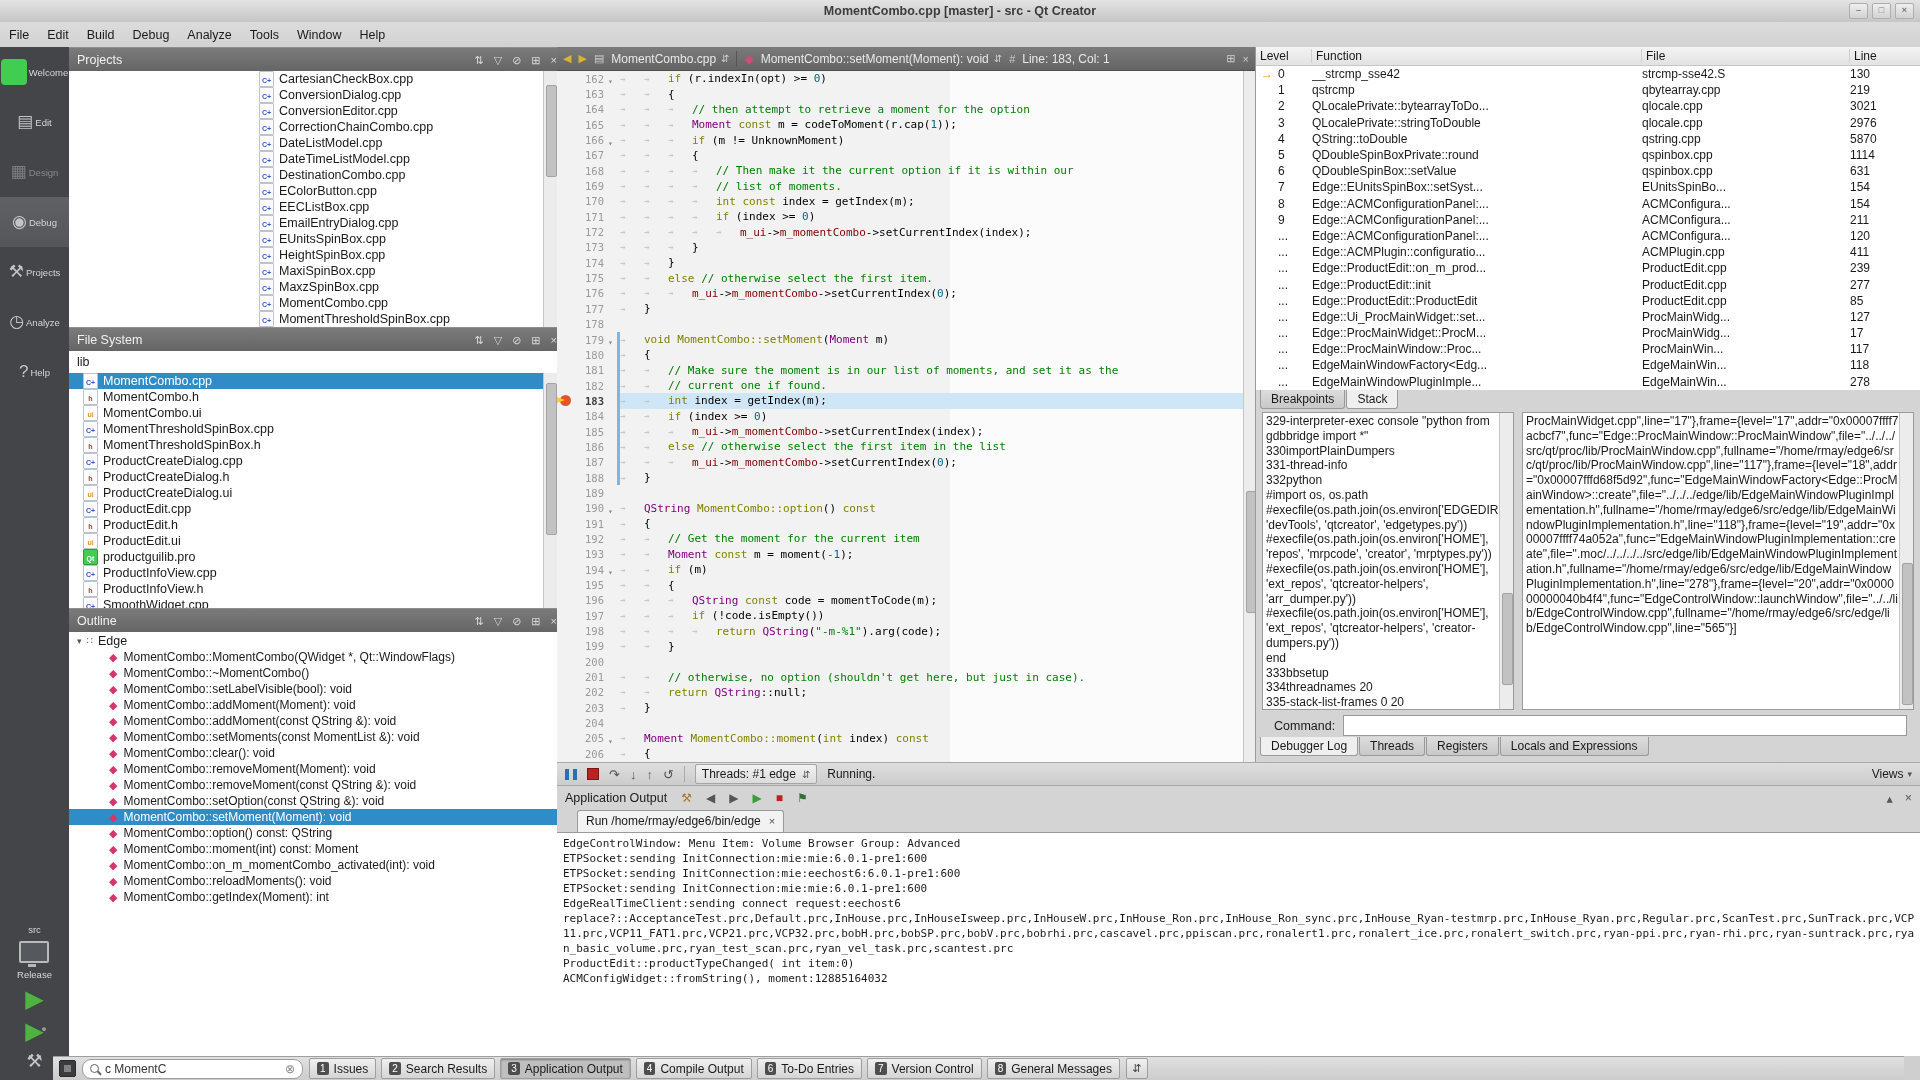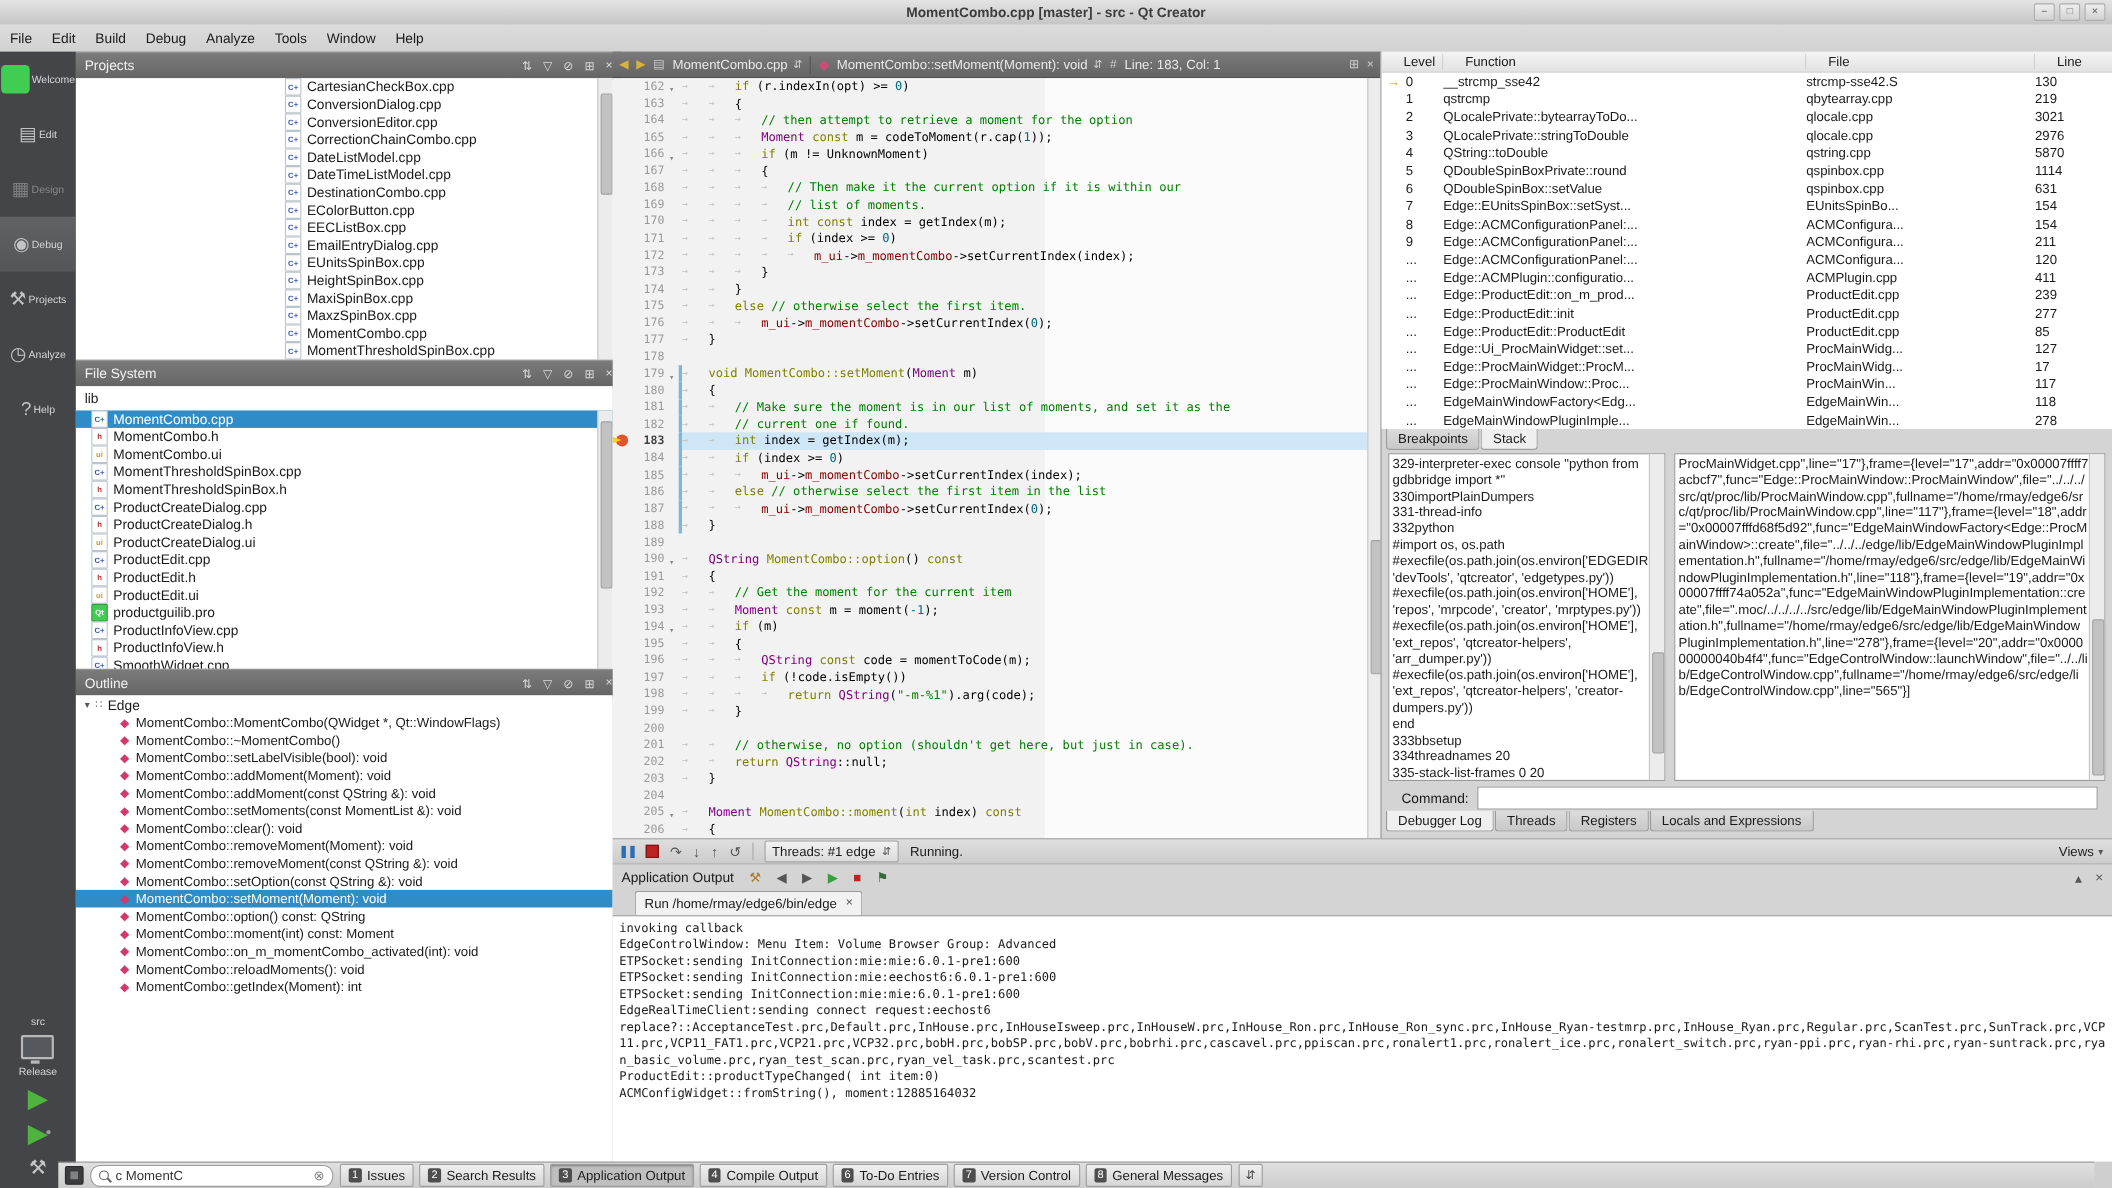--- a/index.html
+++ b/index.html
@@ -91,21 +91,21 @@
   .cl.vcs .vcsbar{background:#7fb5e1;}
   .codeln{flex:1;height:100%;display:flex;align-items:center;font-size:11px;white-space:pre;}
   .cl.cur .codeln{background:#cfe6f7;}
   .tk-k{color:#808000;} .tk-t{color:#800080;} .tk-c{color:#008000;} .tk-m{color:#800000;}
   .tk-u{color:#00677c;} .tk-s{color:#008000;} .tk-p{color:#000;}
   .tk-w{color:#c2c2c2;display:inline-block;width:24px;font-size:9px;}
   
   #debug-pane{left:1255px;top:47px;width:665px;height:715px;background:#d4d4d4;border-left:1px solid #9a9a9a;box-sizing:border-box;}
   #stack-table{position:absolute;left:0;top:0;width:665px;height:343px;background:#fff;overflow:hidden;font-size:12px;}
   .shead{display:flex;height:18px;background:linear-gradient(#f4f4f4,#e2e2e2);border-bottom:1px solid #c7c7c7;align-items:center;}
-  .shc{border-right:1px solid #d0d0d0;padding-left:20px;box-sizing:border-box;}
+  .shc{border-right:1px solid #d0d0d0;padding-left:4px;box-sizing:border-box;}
   .srow{display:flex;height:16.2px;align-items:center;white-space:nowrap;}
   .sc{overflow:hidden;flex:none;}
   .sc.arr{width:22px;text-align:center;}
   .cur-arrow{visibility:hidden;color:#d4a017;font-weight:bold;}
   .srow.cur .cur-arrow{visibility:visible;}
   .sc.lv{width:34px;}
   .sc.fn{width:330px;}
   .sc.fi{width:208px;}
   .sc.ln{flex:1;}
   .dtabs{position:absolute;left:4px;display:flex;gap:1px;}
@@ -1220,21 +1220,20 @@
       </span>
     </div>
     <div id="appout-tabs">
       <span class="aotab">
         <span>Run /home/rmay/edge6/bin/edge</span>
         <span class="x">×</span>
       </span>
     </div>
     <div id="appout-text">
 
-    <div>invoking callback</div>
         <div>EdgeControlWindow: Menu Item: Volume Browser Group: Advanced</div>
         <div>ETPSocket:sending InitConnection:mie:mie:6.0.1-pre1:600</div>
         <div>ETPSocket:sending InitConnection:mie:eechost6:6.0.1-pre1:600</div>
         <div>ETPSocket:sending InitConnection:mie:mie:6.0.1-pre1:600</div>
         <div>EdgeRealTimeClient:sending connect request:eechost6</div>
         <div>replace?::AcceptanceTest.prc,Default.prc,InHouse.prc,InHouseIsweep.prc,InHouseW.prc,InHouse_Ron.prc,InHouse_Ron_sync.prc,InHouse_Ryan-testmrp.prc,InHouse_Ryan.prc,Regular.prc,ScanTest.prc,SunTrack.prc,VCP11.prc,VCP11_FAT1.prc,VCP21.prc,VCP32.prc,bobH.prc,bobSP.prc,bobV.prc,bobrhi.prc,cascavel.prc,ppiscan.prc,ronalert1.prc,ronalert_ice.prc,ronalert_switch.prc,ryan-ppi.prc,ryan-rhi.prc,ryan-suntrack.prc,ryan_basic_volume.prc,ryan_test_scan.prc,ryan_vel_task.prc,scantest.prc</div>
         <div>ProductEdit::productTypeChanged( int item:0)</div>
         <div>ACMConfigWidget::fromString(), moment:12885164032</div>
       </div>
   </div>

